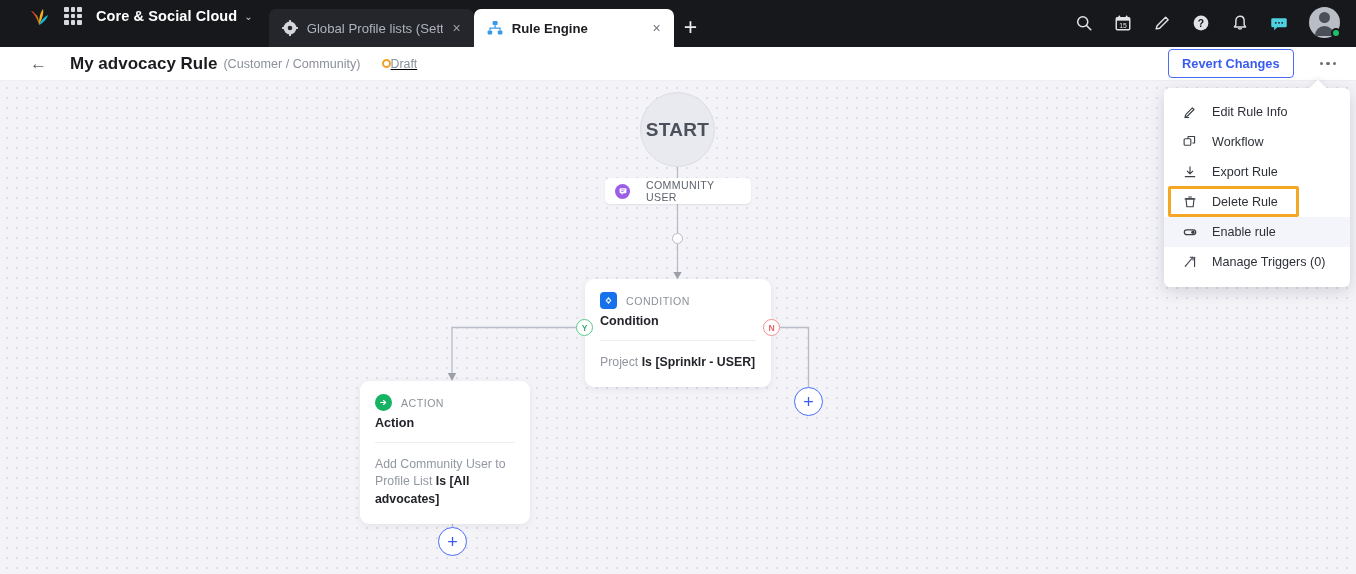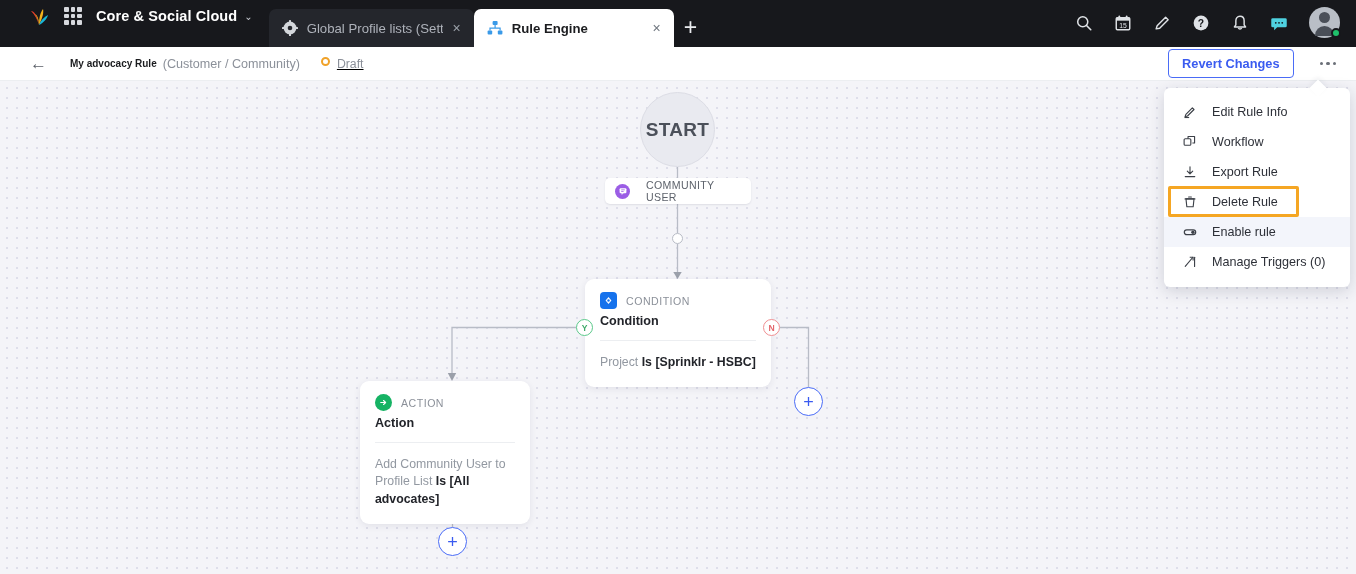--- a/index.html
+++ b/index.html
@@ -54,23 +54,23 @@
   .avatar .dot { position: absolute; right: -1px; bottom: 0px; width: 10px; height: 10px;
                  border-radius: 50%; background: #1fc16b; border: 2px solid #17181c; }
 
   
   .subheader {
     position: absolute; left: 0; top: 47px; width: 1356px; height: 34px;
     background: #ffffff; display: flex; align-items: center; padding: 0 16px 0 30px;
     border-bottom: 1px solid #eceef1;
   }
   .back-arrow { color: #5b6068; font-size: 17px; margin-right: 23px; line-height:1; }
-  .rule-title { font-size: 10px; font-weight: bold; color: #1b1c1f; }
+  .rule-title { font-size: 17px; font-weight: bold; color: #1b1c1f; }
   .rule-sub { font-size: 12.6px; color: #8b9099; margin-left: 6px; }
-  .status-wrap { display: flex; gap: 7px; margin-left: 21px; text-decoration: underline; }
+  .status-wrap { display: flex; align-items: center; margin-left: 21px; text-decoration: underline; }
   .status-ring { width: 9px; height: 9px; border-radius: 50%; border: 2px solid #f0a229; }
   .status-txt { font-size: 12.3px; color: #8b9099; }
   .sh-right { margin-left: auto; display: flex; align-items: center; gap: 22px; }
   .revert-btn {
     border: 1px solid #4a6cf7; color: #3a5bf0; background: #fff;
     font-size: 12.8px; font-weight: bold; padding: 6px 13px; border-radius: 4px;
     white-space: nowrap;
   }
   .kebab { display: flex; gap: 3px; padding: 6px 4px; }
   .kebab i { width: 3.5px; height: 3.5px; border-radius: 50%; background: #6b7078; display: block; }
@@ -333,21 +333,21 @@
         <span class="diamond-ic">
           <svg viewBox="0 0 17 17" width="11" height="11">
               <path d="M8.5 3 L13 8.5 L8.5 14 L4 8.5 Z" fill="#ffffff"></path>
               <circle cx="8.5" cy="8.5" r="1.9" fill="#1672ec"></circle>
             </svg>
         </span>
         <span class="card-kind">CONDITION</span>
       </div>
       <div class="card-title">Condition</div>
       <div class="card-rule">
-        <span>Project </span><b>Is [Sprinklr - HSBC]</b>
+        <span>Project </span><b>Is [Sprinklr - USER]</b>
       </div>
     </div>
 
     <div class="node badge badge-y">Y</div>
     <div class="node badge badge-n">N</div>
 
     <div class="node card act-card">
       <div class="card-hdr">
         <span class="arrow-ic">
           <svg viewBox="0 0 17 17" width="11" height="11">

